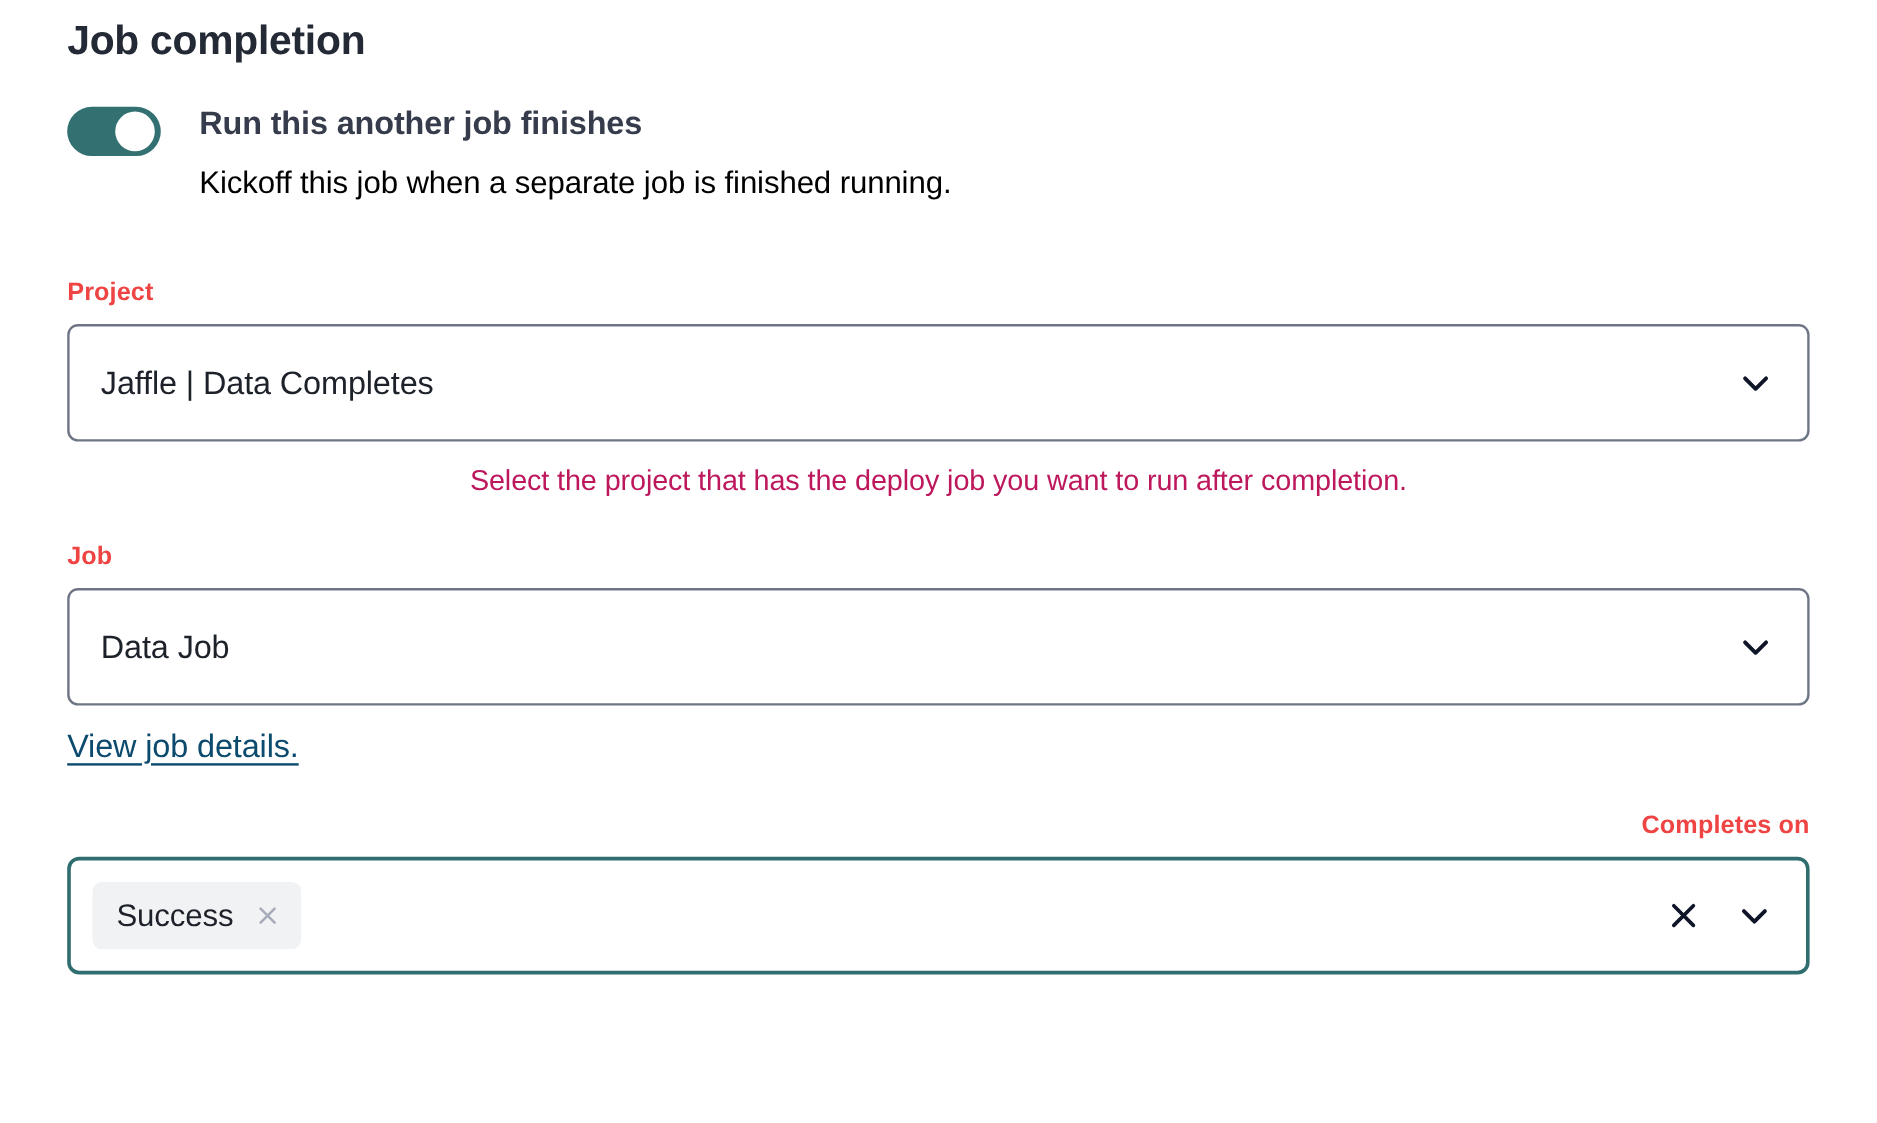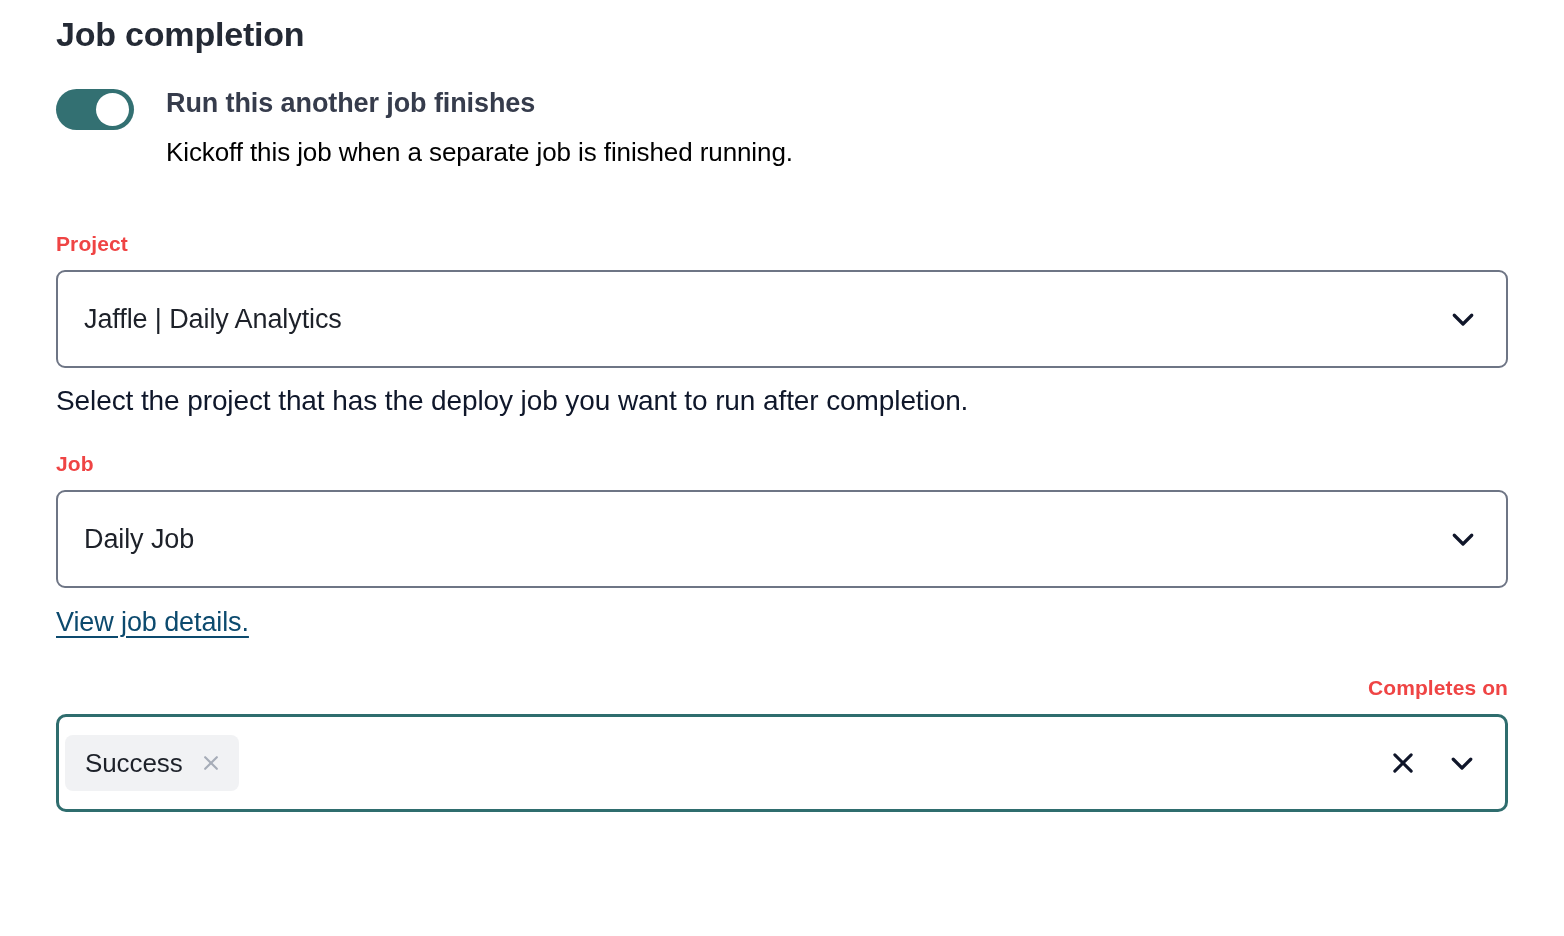--- a/index.html
+++ b/index.html
@@ -125,25 +125,26 @@
   }
   .chev svg, .xbtn svg { display:block; }
   .xbtn {
     width: 28px;
     height: 28px;
     display: block;
     cursor: pointer;
   }
 
   .help-text {
-    font-size: 28px;
-    line-height: 34px;
-    color: #0f172a;
-    font-weight: 400;
-    letter-spacing: -0.1px;
+    font-size: 24px;
+    line-height: 34px;
+    color: #be185d;
+    font-weight: 400;
+    letter-spacing: -0.1px;
+    text-align: center;
   }
 
   .link {
     display: inline-block;
     font-size: 27px;
     line-height: 34px;
     color: #0c4a6e;
     text-decoration: underline;
     text-underline-offset: 5px;
     text-decoration-thickness: 2px;
@@ -154,21 +155,21 @@
   
   .multiselect {
     position: relative;
     box-sizing: border-box;
     height: 98px;
     border: 3px solid #2F6D6E;
     border-radius: 10px;
     background: #ffffff;
     display: flex;
     align-items: center;
-    padding: 0 6px;
+    padding: 0 18px;
     cursor: text;
   }
   .pill {
     display: inline-flex;
     align-items: center;
     height: 56px;
     background: #F1F2F4;
     border-radius: 8px;
     padding: 0 18px 0 20px;
   }
@@ -209,38 +210,38 @@
     <div class="toggle-texts">
       <div class="toggle-label">Run this another job finishes</div>
       <div class="toggle-sub">Kickoff this job when a separate job is finished running.</div>
     </div>
   </div>
 
   <div class="mt-lab-1">
     <div class="field-label">Project</div>
 
     <div class="select-box mt-box">
-      <span class="select-value">Jaffle | Daily Analytics</span>
+      <span class="select-value">Jaffle | Data Completes</span>
       <span class="select-right">
         <span class="chev">
           <svg width="30" height="30" viewBox="0 0 24 24" fill="none" stroke="#10162A" stroke-width="2.6" stroke-linecap="round" stroke-linejoin="round">
             <polyline points="5 9 12 16 19 9"></polyline>
           </svg>
         </span>
       </span>
     </div>
 
     <div class="help-text mt-help">Select the project that has the deploy job you want to run after completion.</div>
   </div>
 
   <div class="mt-lab-2">
     <div class="field-label">Job</div>
 
     <div class="select-box mt-box">
-      <span class="select-value">Daily Job</span>
+      <span class="select-value">Data Job</span>
       <span class="select-right">
         <span class="chev">
           <svg width="30" height="30" viewBox="0 0 24 24" fill="none" stroke="#10162A" stroke-width="2.6" stroke-linecap="round" stroke-linejoin="round">
             <polyline points="5 9 12 16 19 9"></polyline>
           </svg>
         </span>
       </span>
     </div>
 
     <a class="link mt-link">View job details.</a>

